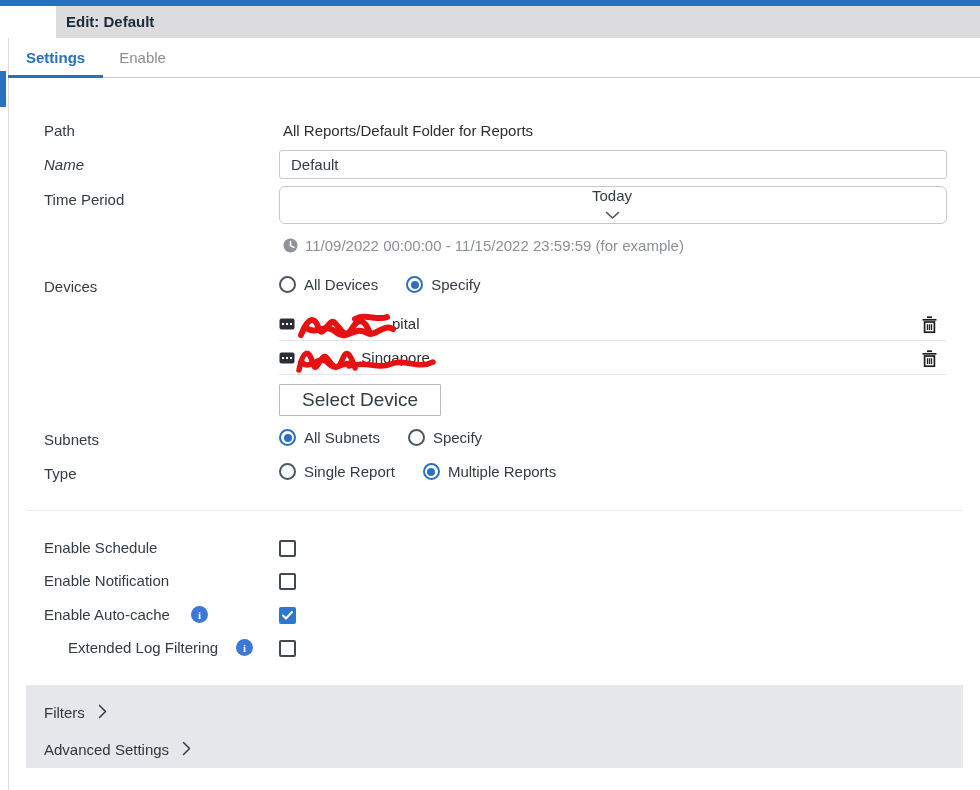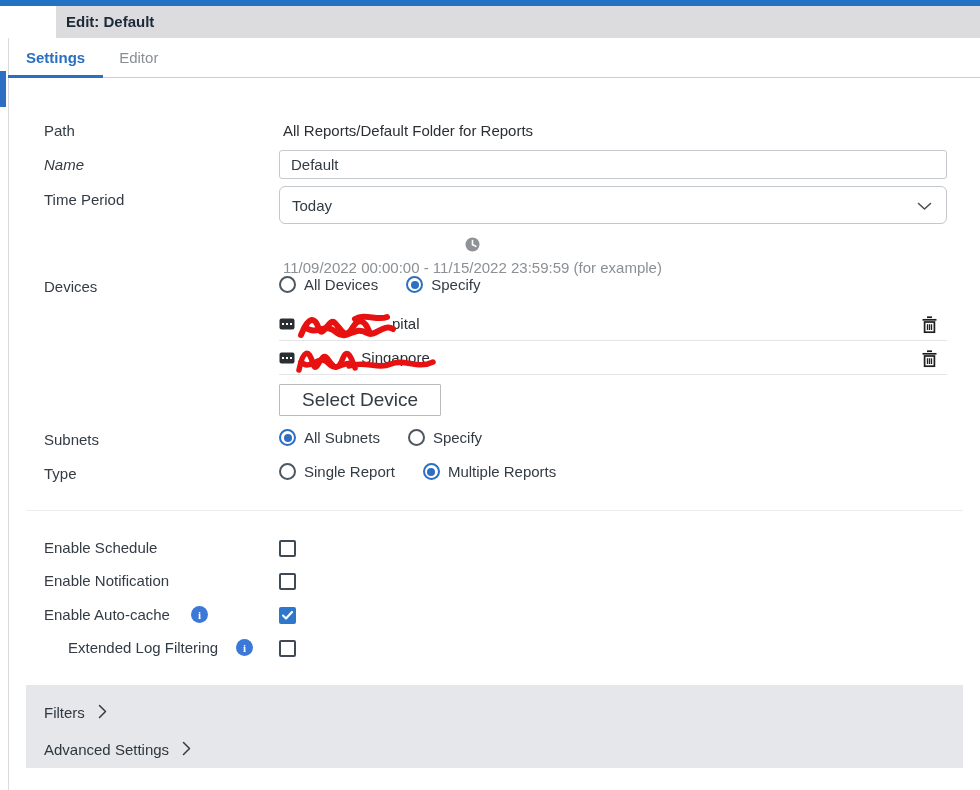--- a/index.html
+++ b/index.html
@@ -43,25 +43,25 @@
   .text-input {
     left:279px; width:668px; height:29px;
     border:1px solid #c6c9cd; border-radius:3px;
     font-family:"Liberation Sans",sans-serif; font-size:15px; color:#333b44;
     padding:0 11px; outline:none; background:#fff;
   }
   .select-box {
     left:279px; width:668px; height:38px;
     border:1px solid #c4c7cb; border-radius:6px;
     background:#fff; display:flex; align-items:center;
-    padding:0 14px 0 12px; cursor:pointer;
+    padding:0 14px 0 12px; cursor:pointer;flex-direction:column;
   }
   .select-box .grow { flex:1; }
 
-  .hint { color:#8b9095; display:flex; align-items:center; gap:7px;flex-direction:column; }
+  .hint { color:#8b9095; display:flex; align-items:center; gap:7px; }
 
   
   .radio-group { display:flex; align-items:center; }
   .radio-opt { display:flex; align-items:center; cursor:pointer; }
   .radio {
     width:17px; height:17px; border-radius:50%;
     border:2px solid #4d5761; background:#fff; margin-right:8px;
     position:relative; flex:0 0 17px;
   }
   .radio.sel { border-color:#2d6fc2; }
@@ -114,21 +114,21 @@
 </head>
 <body>
 
 <div class="abs topbar"></div>
 <div class="abs titlebar">Edit: Default</div>
 <div class="abs left-vline"></div>
 <div class="abs left-blue-marker"></div>
 
 <div class="abs tabs">
   <div class="tab active">Settings</div>
-  <div class="tab">Editor</div>
+  <div class="tab">Enable</div>
 </div>
 
 <div class="abs flabel" style="left:44px; top:122px;">Path</div>
 <div class="abs" style="left:283px; top:122px; color:#2b2f33;">All Reports/Default Folder for Reports</div>
 
 <div class="abs flabel" style="left:44px; top:156px;font-style:italic;">Name</div>
 <input class="abs text-input" style="top: 150px;" value="Default">
 
 <div class="abs flabel" style="left:44px; top:191px;">Time Period</div>
 <div class="abs select-box" style="top:186px;">

